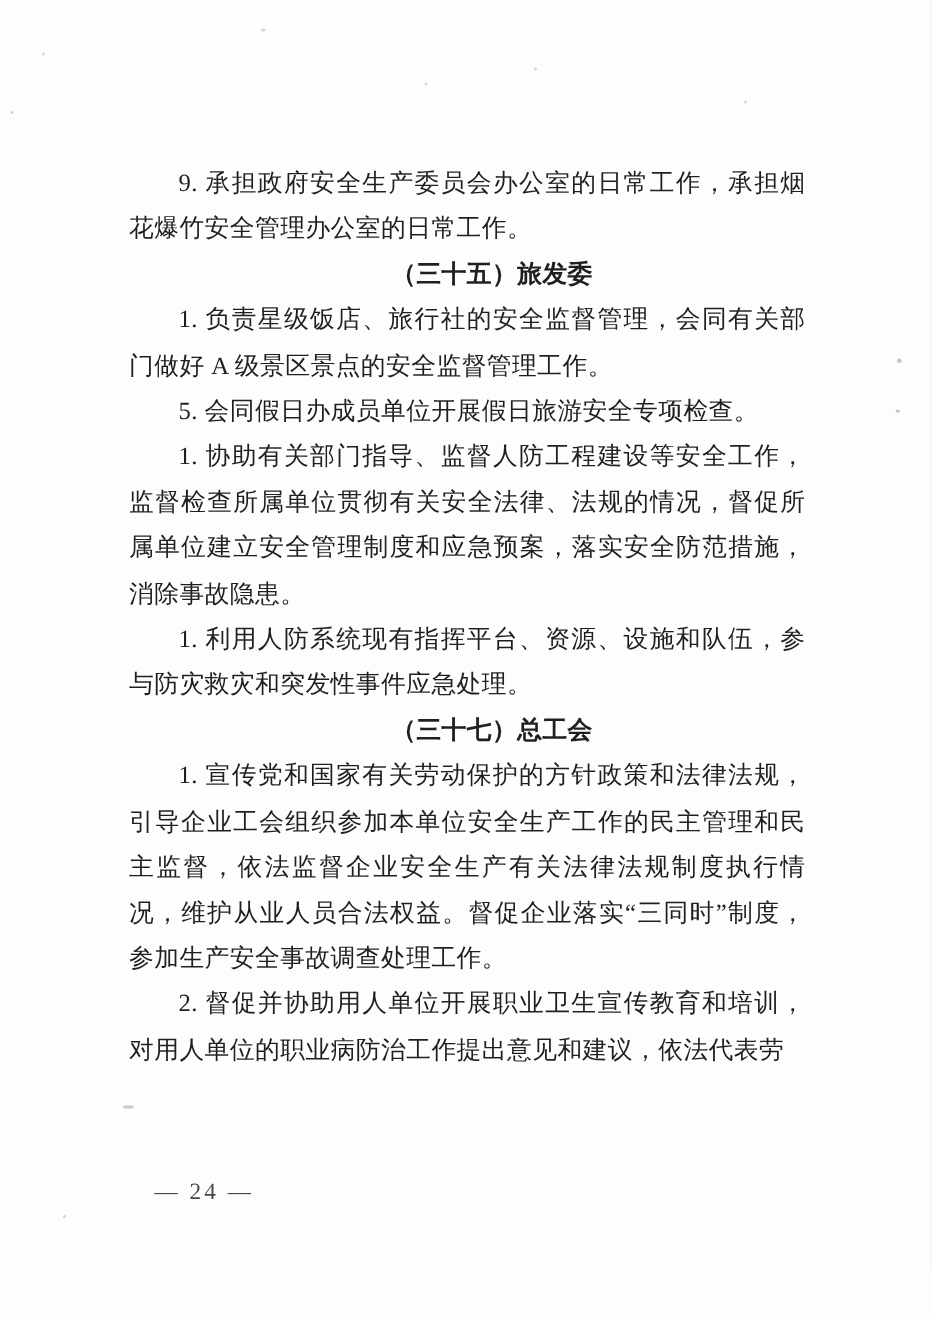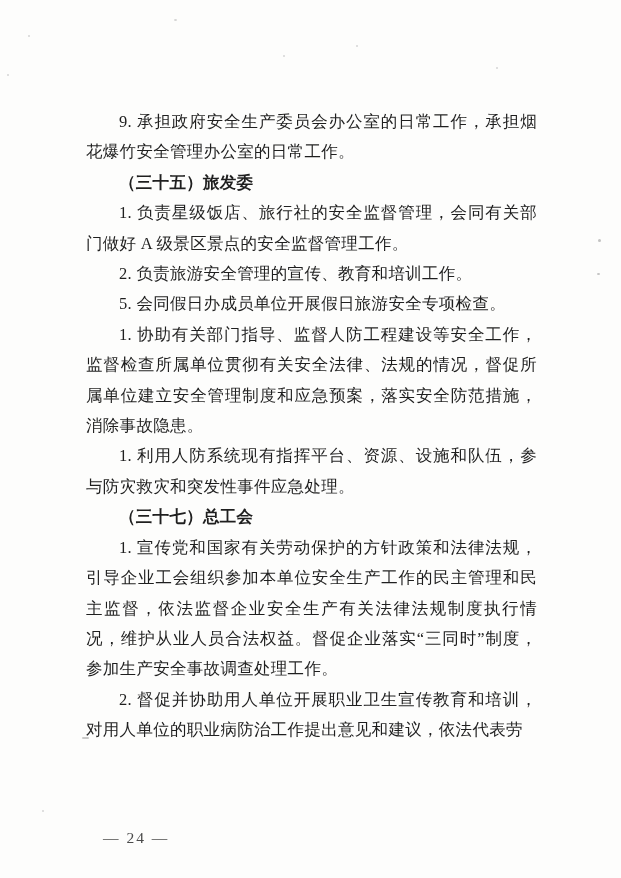--- a/index.html
+++ b/index.html
@@ -28,26 +28,26 @@
     line-height: 30.4px;
     text-align: justify;
     letter-spacing: 0.3px;
   }
   .text-block p.body {
     text-indent: 2em;
   }
   .text-block p.heading {
     font-weight: 700;
     text-indent: 2em;
-    text-align: left;
+    text-align: center;
   }
   .footer-pagenum {
     position: absolute;
     left: 103px;
-    top: 829px;
+    top: 786px;
     font-size: 15.5px;
     color: #4a4a4a;
     letter-spacing: 2px;
   }
   .speck {
     position: absolute;
     background: #8a8a8a;
     border-radius: 50%;
     opacity: 0.35;
   }
@@ -58,21 +58,20 @@
 </style>
 </head>
 <body>
 
 <div class="page">
 
   <div class="text-block">
     <p class="body">9. 承担政府安全生产委员会办公室的日常工作，承担烟花爆竹安全管理办公室的日常工作。</p>
     <p class="heading">（三十五）旅发委</p>
     <p class="body">1. 负责星级饭店、旅行社的安全监督管理，会同有关部门做好 A 级景区景点的安全监督管理工作。</p>
-    <p class="body">2. 负责旅游安全管理的宣传、教育和培训工作。</p>
     <p class="body">5. 会同假日办成员单位开展假日旅游安全专项检查。</p>
     <p class="body">1. 协助有关部门指导、监督人防工程建设等安全工作，监督检查所属单位贯彻有关安全法律、法规的情况，督促所属单位建立安全管理制度和应急预案，落实安全防范措施，消除事故隐患。</p>
     <p class="body">1. 利用人防系统现有指挥平台、资源、设施和队伍，参与防灾救灾和突发性事件应急处理。</p>
     <p class="heading">（三十七）总工会</p>
     <p class="body">1. 宣传党和国家有关劳动保护的方针政策和法律法规，引导企业工会组织参加本单位安全生产工作的民主管理和民主监督，依法监督企业安全生产有关法律法规制度执行情况，维护从业人员合法权益。督促企业落实“三同时”制度，参加生产安全事故调查处理工作。</p>
     <p class="body">2. 督促并协助用人单位开展职业卫生宣传教育和培训，对用人单位的职业病防治工作提出意见和建议，依法代表劳</p>
   </div>
 
   <div class="footer-pagenum">— 24 —</div>
 

